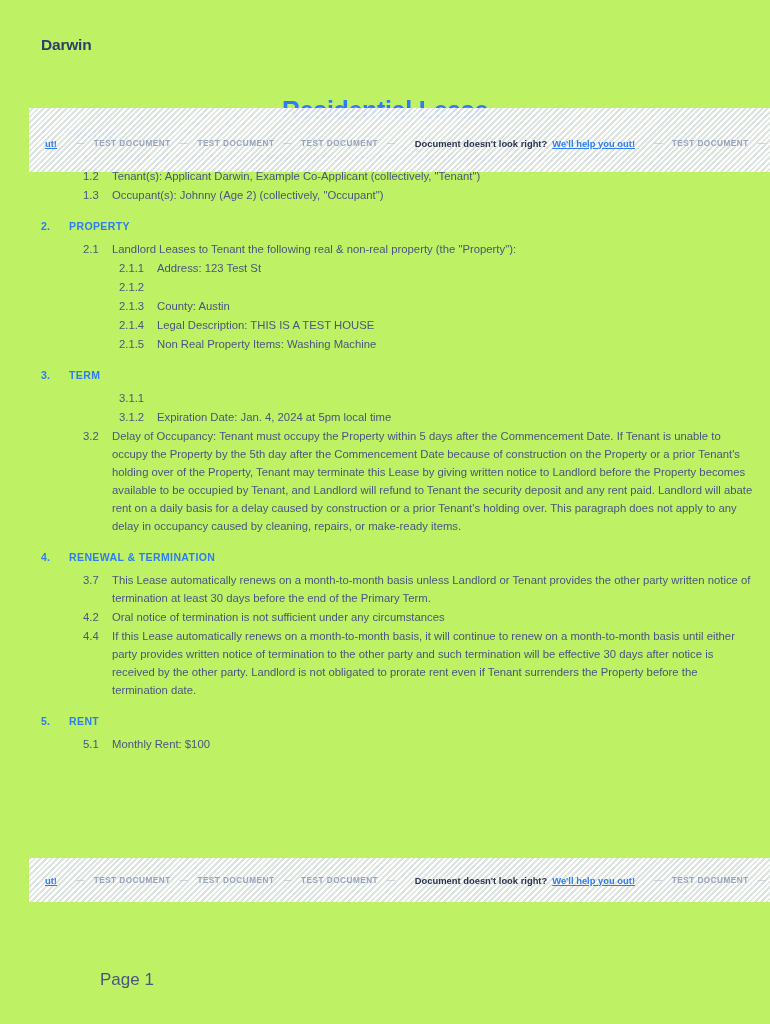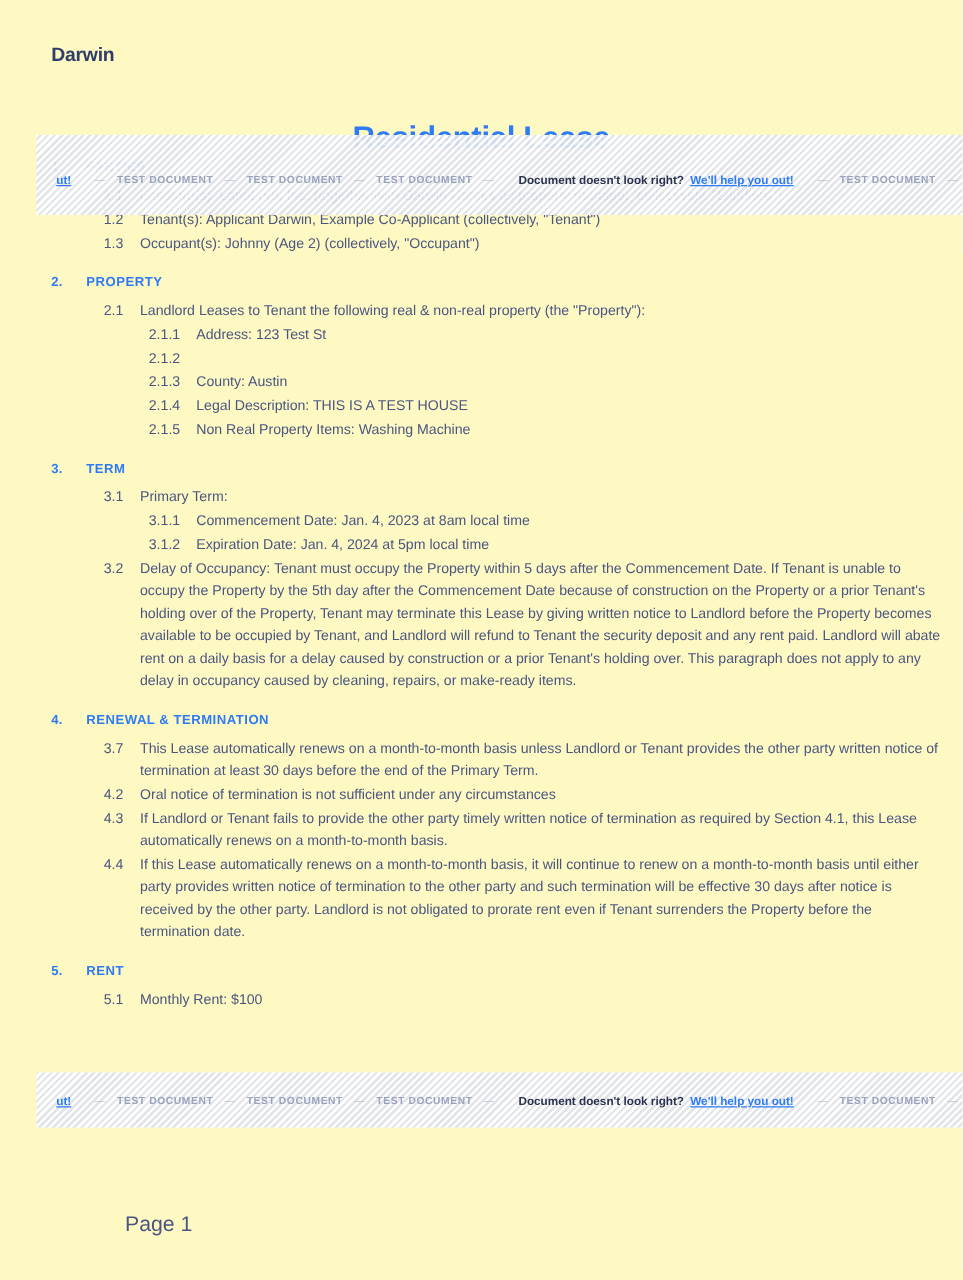--- a/index.html
+++ b/index.html
@@ -9,21 +9,21 @@
     width: 770px; height: 1024px;
     overflow: hidden;
     background: #f4f5f8;
     font-family: "Liberation Sans", sans-serif;
   }
 
   #page {
     position: relative;
     width: 770px;
     height: 1024px;
-    background: #fef9c3;
+    background: #bef264;
     overflow: hidden;
   }
 
   
   .brand {
     position: absolute;
     left: 41px;
     top: 36px;
     font-size: 15.5px;
     font-weight: 700;
@@ -220,27 +220,22 @@
         <div class="clause lvl3">
           <span class="num">2.1.5</span>
           <span class="txt">Non Real Property Items: Washing Machine</span>
         </div>
       </div>
       <div class="section">
         <div class="sec-head">
           <span class="sec-num">3.</span>
           <span class="sec-title">TERM</span>
         </div>
-        <div class="clause lvl2">
-          <span class="num">3.1</span>
-          <span class="txt">Primary Term:</span>
-        </div>
         <div class="clause lvl3">
           <span class="num">3.1.1</span>
-          <span class="txt">Commencement Date: Jan. 4, 2023 at 8am local time</span>
         </div>
         <div class="clause lvl3">
           <span class="num">3.1.2</span>
           <span class="txt">Expiration Date: Jan. 4, 2024 at 5pm local time</span>
         </div>
         <div class="clause lvl2">
           <span class="num">3.2</span>
           <span class="txt">Delay of Occupancy: Tenant must occupy the Property within 5 days after the Commencement Date. If Tenant is unable to occupy the Property by the 5th day after the Commencement Date because of construction on the Property or a prior Tenant's holding over of the Property, Tenant may terminate this Lease by giving written notice to Landlord before the Property becomes available to be occupied by Tenant, and Landlord will refund to Tenant the security deposit and any rent paid. Landlord will abate rent on a daily basis for a delay caused by construction or a prior Tenant's holding over. This paragraph does not apply to any delay in occupancy caused by cleaning, repairs, or make-ready items.</span>
         </div>
       </div>
@@ -249,24 +244,20 @@
           <span class="sec-num">4.</span>
           <span class="sec-title">RENEWAL &amp; TERMINATION</span>
         </div>
         <div class="clause lvl2">
           <span class="num">3.7</span>
           <span class="txt">This Lease automatically renews on a month-to-month basis unless Landlord or Tenant provides the other party written notice of termination at least 30 days before the end of the Primary Term.</span>
         </div>
         <div class="clause lvl2">
           <span class="num">4.2</span>
           <span class="txt">Oral notice of termination is not sufficient under any circumstances</span>
-        </div>
-        <div class="clause lvl2">
-          <span class="num">4.3</span>
-          <span class="txt">If Landlord or Tenant fails to provide the other party timely written notice of termination as required by Section 4.1, this Lease automatically renews on a month-to-month basis.</span>
         </div>
         <div class="clause lvl2">
           <span class="num">4.4</span>
           <span class="txt">If this Lease automatically renews on a month-to-month basis, it will continue to renew on a month-to-month basis until either party provides written notice of termination to the other party and such termination will be effective 30 days after notice is received by the other party. Landlord is not obligated to prorate rent even if Tenant surrenders the Property before the termination date.</span>
         </div>
       </div>
       <div class="section">
         <div class="sec-head">
           <span class="sec-num">5.</span>
           <span class="sec-title">RENT</span>

